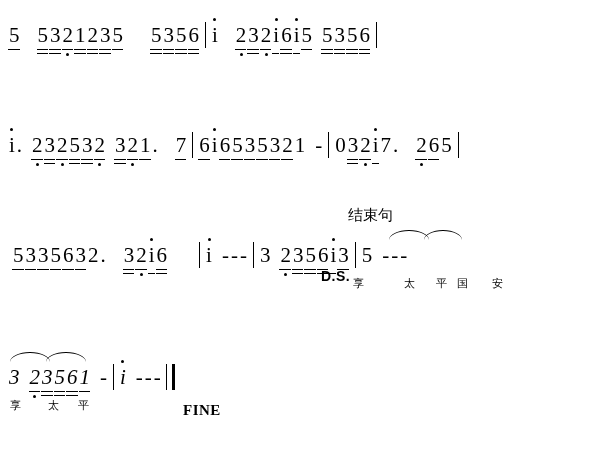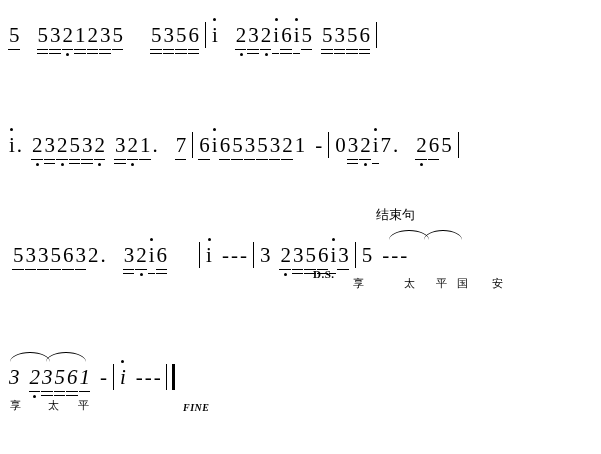--- a/index.html
+++ b/index.html
@@ -109,38 +109,37 @@
   }
   .lyric {
     position: absolute;
     font-family: "DejaVu Sans", sans-serif;
     font-size: 11px;
     color: #000;
   }
   .label {
     position: absolute;
     font-family: "DejaVu Sans", sans-serif;
-    font-size: 13px;
+    font-size: 15px;
     color: #000;
-    margin-left: 28px;
   }
   .ds {
     position: absolute;
-    font-family: Liberation Serif, serif;
-    font-size: 11px;
+    font-family: Liberation Sans, sans-serif;
+    font-size: 14px;
     font-weight: bold;
     letter-spacing: 0.5px;
+    margin-left: 8px;
   }
   .fine {
     position: absolute;
     font-family: "Liberation Serif", serif;
-    font-size: 10px;
+    font-size: 15px;
     font-weight: bold;
     letter-spacing: 0.5px;
-    font-style: italic;
   }
   .slur {
     position: absolute;
     border: 1.2px solid #000;
     border-bottom: none;
     border-left: none;
     border-right: none;
     border-radius: 50% / 100% 100% 0 0;
     height: 9px;
   }

